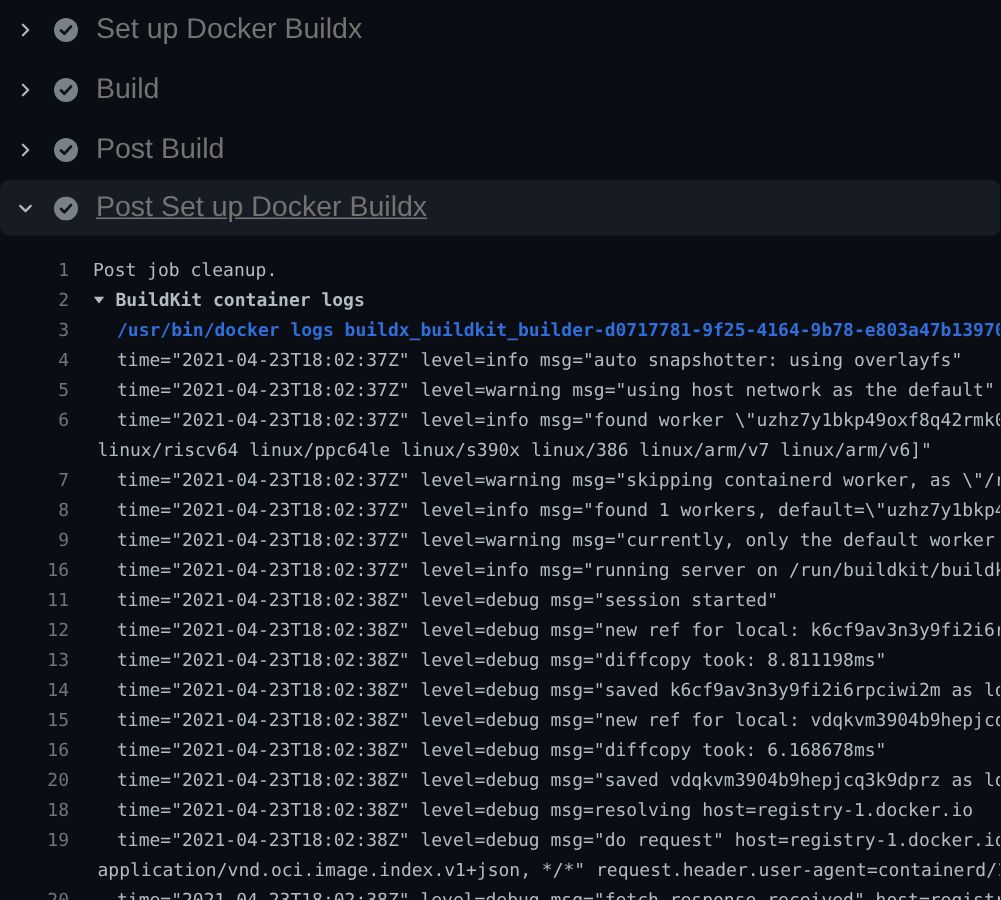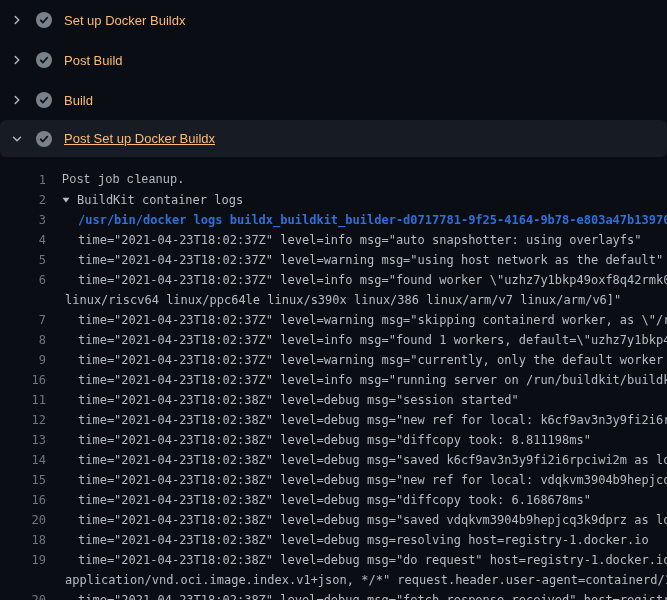--- a/index.html
+++ b/index.html
@@ -6,46 +6,46 @@
   #app{
     position:relative;width:667px;height:600px;overflow:hidden;
     background:#0a0d13;
     font-family:"Liberation Sans","DejaVu Sans",sans-serif;
     -webkit-font-smoothing:antialiased;
   }
   
   .steps{position:absolute;top:0;left:0;right:0;}
   .step{
     display:flex;align-items:center;height:40px;padding-left:10px;
-    cursor:pointer;color:#fdba74;font-size:13px;font-weight:500;
+    cursor:pointer;color:#737373;font-size:19px;font-weight:500;
   }
   .step.expanded{height:37px;background:#171c24;border-radius:6px;text-decoration:underline;}
   .chev{width:14px;height:16px;display:flex;align-items:center;justify-content:center;
         color:#afb8bf;flex:none;}
   .chk{width:16px;height:16px;margin-left:12px;flex:none;display:flex;}
   .step-label{margin-left:12px;white-space:nowrap;}
   
   .log{
     position:absolute;top:157px;left:0;right:0;bottom:0;
     padding-top:13px;overflow:hidden;
     font-family:"DejaVu Sans Mono","Liberation Mono",monospace;
     font-size:12px;line-height:20px;color:#b4bcc3;
   }
   .log-row{display:flex;height:20px;white-space:pre;overflow:hidden;}
   .ln{
     flex:none;width:46px;text-align:right;color:#6e7681;
     text-decoration:none;cursor:pointer;user-select:none;
     font-family:inherit;font-size:inherit;line-height:inherit;
   }
   .lt{flex:none;white-space:pre;}
-  .lt.base{padding-left:16px;font-family:Liberation Mono, monospace;}
+  .lt.base{padding-left:16px;}
   .lt.child{padding-left:32px;}
   .lt.cont{padding-left:19px;text-align:center;}
   .lt.command{padding-left:32px;color:#2f6fdb;font-weight:bold;}
-  .group-line{padding-left:16px;display:flex;align-items:center;cursor:pointer;}
+  .group-line{padding-left:16px;display:flex;align-items:center;cursor:pointer;font-weight:bold;}
   .tri{display:inline-flex;margin-right:7px;color:#b4bcc3;flex:none;}
 </style>
 </head>
 <body>
 
 <div id="app">
   <div class="steps">
   <div class="step">
     <span class="chev">
       <svg width="16" height="16" viewBox="0 0 16 16">
@@ -66,36 +66,36 @@
       <svg width="16" height="16" viewBox="0 0 16 16">
             <path d="M6 4l4 4-4 4" stroke="currentColor" stroke-width="1.7" fill="none" stroke-linecap="round" stroke-linejoin="round"></path>
           </svg>
     </span>
     <span class="chk">
       <svg width="16" height="16" viewBox="0 0 16 16">
             <circle cx="8" cy="8" r="8" fill="#79818b"></circle>
             <path d="M4.7 8.3l2.2 2.2 4.4-4.8" stroke="#10141a" stroke-width="1.8" fill="none" stroke-linecap="round" stroke-linejoin="round"></path>
           </svg>
     </span>
-    <span class="step-label">Post Build</span>
+    <span class="step-label">Build</span>
   </div>
 
   <div class="step">
     <span class="chev">
       <svg width="16" height="16" viewBox="0 0 16 16">
             <path d="M6 4l4 4-4 4" stroke="currentColor" stroke-width="1.7" fill="none" stroke-linecap="round" stroke-linejoin="round"></path>
           </svg>
     </span>
     <span class="chk">
       <svg width="16" height="16" viewBox="0 0 16 16">
             <circle cx="8" cy="8" r="8" fill="#79818b"></circle>
             <path d="M4.7 8.3l2.2 2.2 4.4-4.8" stroke="#10141a" stroke-width="1.8" fill="none" stroke-linecap="round" stroke-linejoin="round"></path>
           </svg>
     </span>
-    <span class="step-label">Build</span>
+    <span class="step-label">Post Build</span>
   </div>
 
   <div class="step expanded">
     <span class="chev">
       <svg width="16" height="16" viewBox="0 0 16 16">
             <path d="M4 6l4 4 4-4" stroke="currentColor" stroke-width="1.7" fill="none" stroke-linecap="round" stroke-linejoin="round"></path>
           </svg>
     </span>
     <span class="chk">
       <svg width="16" height="16" viewBox="0 0 16 16">

